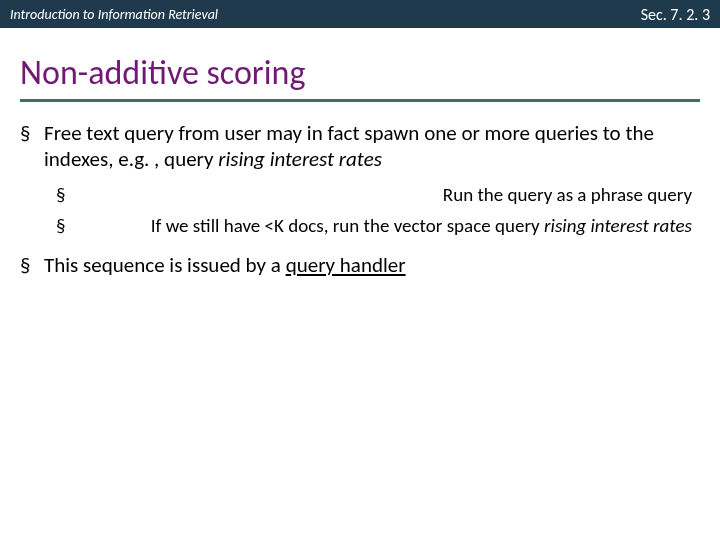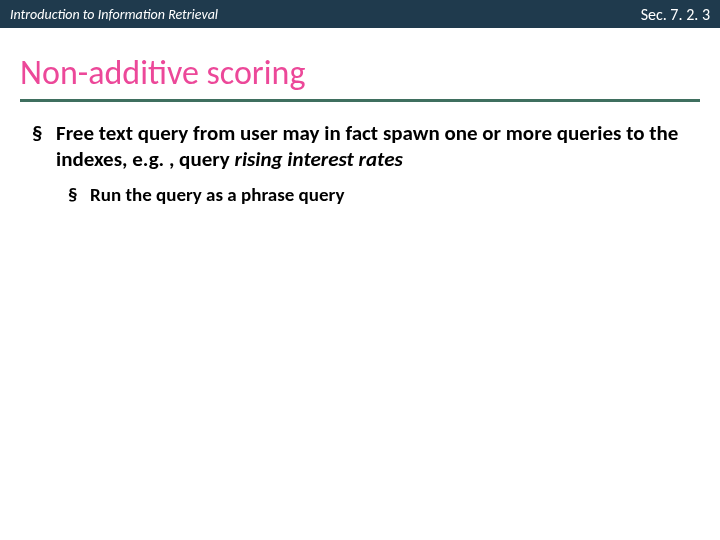--- a/index.html
+++ b/index.html
@@ -1,28 +1,28 @@
 <!DOCTYPE html>
 <html><head>
 <meta charset="utf-8">
 <style>
   * { margin: 0; padding: 0; box-sizing: border-box; }
   html, body { width: 720px; height: 540px; font-family: Calibri, Arial, sans-serif; background: #fff; color: #000; }
   .slide { width: 720px; height: 540px; position: relative; }
   .topbar { background: #1f3a4d; color: #fff; height: 28px; display: flex; align-items: center; justify-content: space-between; padding: 0 10px; }
   .topbar-left { font-style: italic; font-size: 14px; }
   .topbar-right { font-size: 16px; }
-  .title { font-size: 34px; font-weight: 400; color: #ec4899; padding: 24px 20px 6px 20px; }
+  .title { font-size: 34px; font-weight: 400; color: #701a75; padding: 24px 20px 6px 20px; }
   .rule { margin: 0 20px 18px 20px; border: none; border-top: 3px solid #3f6f5f; }
-  .content { padding: 0 28px 0 28px; font-size: 21px; line-height: 1.25; font-weight: bold; }
+  .content { padding: 0 28px 0 16px; font-size: 21px; line-height: 1.25; }
   ul.lvl1 { list-style: none; padding-left: 28px; }
   ul.lvl1 > li { position: relative; margin-bottom: 14px; }
   ul.lvl1 > li::before { content: "§"; position: absolute; left: -24px; top: 0; }
   ul.lvl2 { list-style: none; padding-left: 34px; font-size: 19px; margin-top: 10px; }
-  ul.lvl2 > li { position: relative; margin-bottom: 8px; }
+  ul.lvl2 > li { position: relative; margin-bottom: 8px; text-align: right; }
   ul.lvl2 > li::before { content: "§"; position: absolute; left: -22px; top: 0; }
   .ital { font-style: italic; }
   .underline { text-decoration: underline; }
 </style>
 </head>
 <body>
 
 <div class="slide">
   <div class="topbar">
     <div class="topbar-left">Introduction to Information Retrieval</div>
@@ -31,17 +31,23 @@
 
   <div class="title">Non-additive scoring</div>
   <hr class="rule">
 
   <div class="content">
     <ul class="lvl1">
       <li>
         <span>Free text query from user may in fact spawn one or more queries to the indexes, e.g. , query </span><span class="ital">rising interest rates</span>
         <ul class="lvl2">
           <li>Run the query as a phrase query</li>
+          <li>
+            <span>If we still have &lt;K docs, run the vector space query </span><span class="ital">rising interest rates</span>
+          </li>
         </ul>
+      </li>
+      <li>
+        <span>This sequence is issued by a </span><span class="underline">query handler</span>
       </li>
     </ul>
   </div>
 </div>
 
 </body></html>

